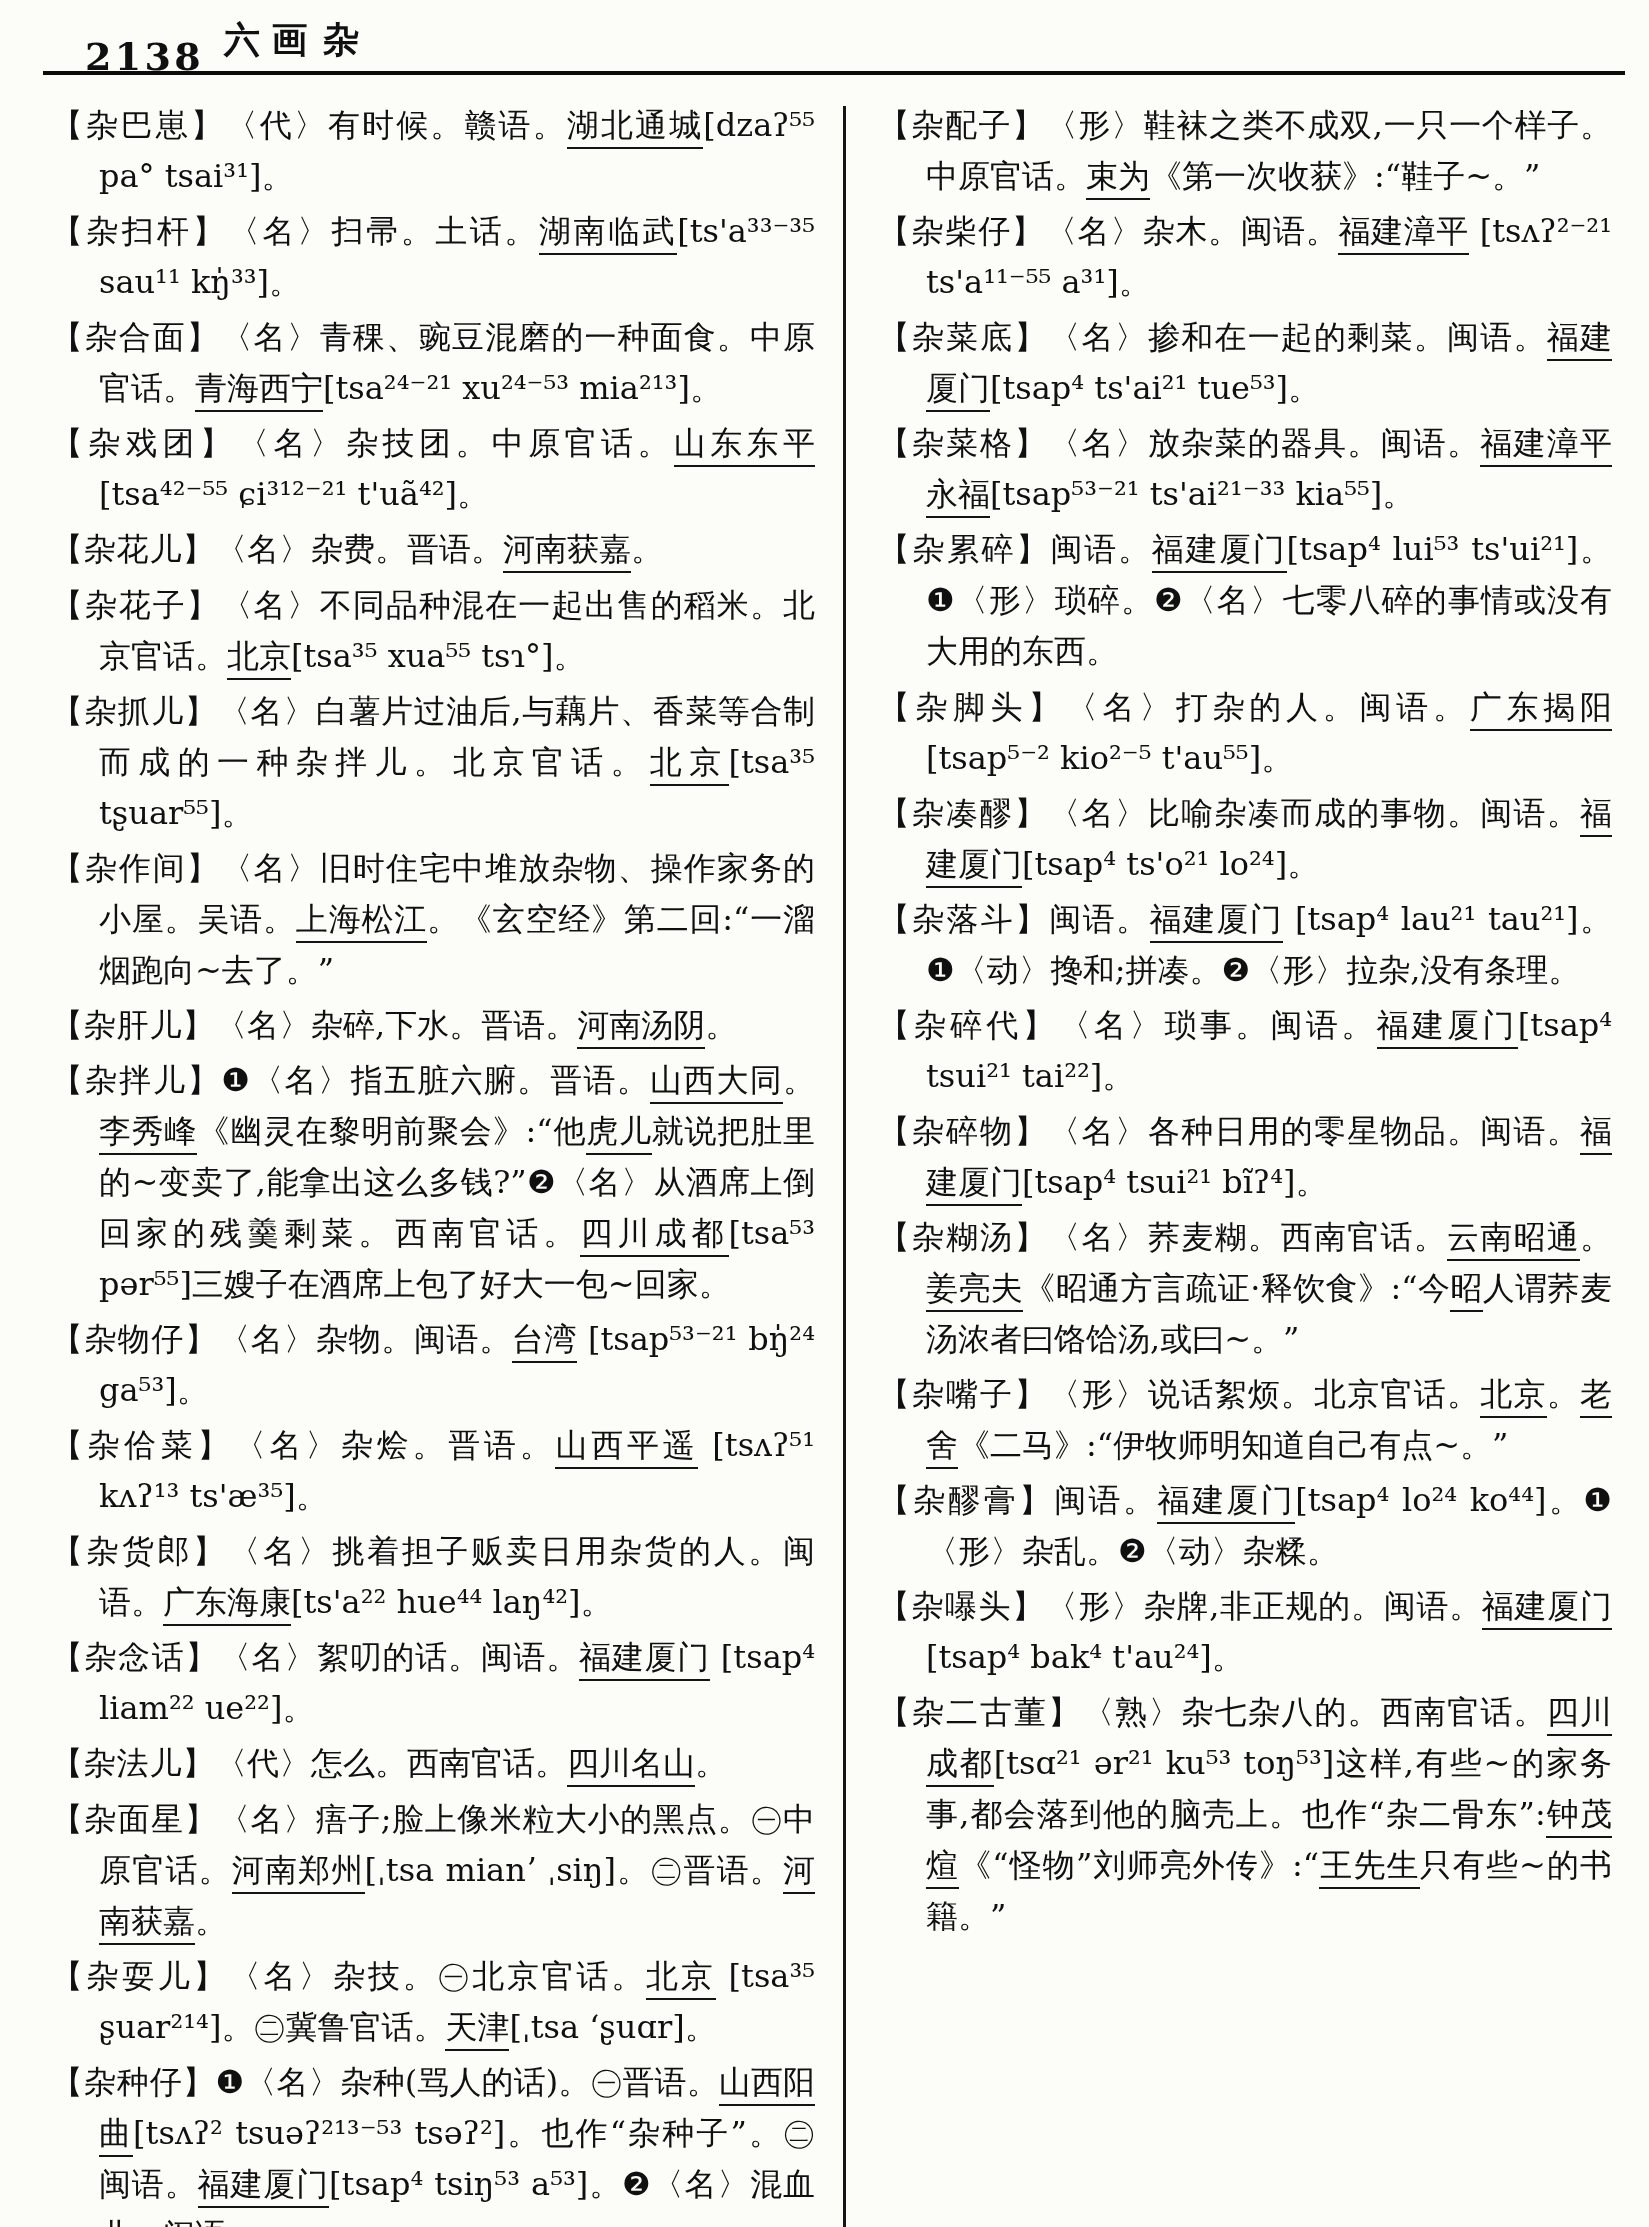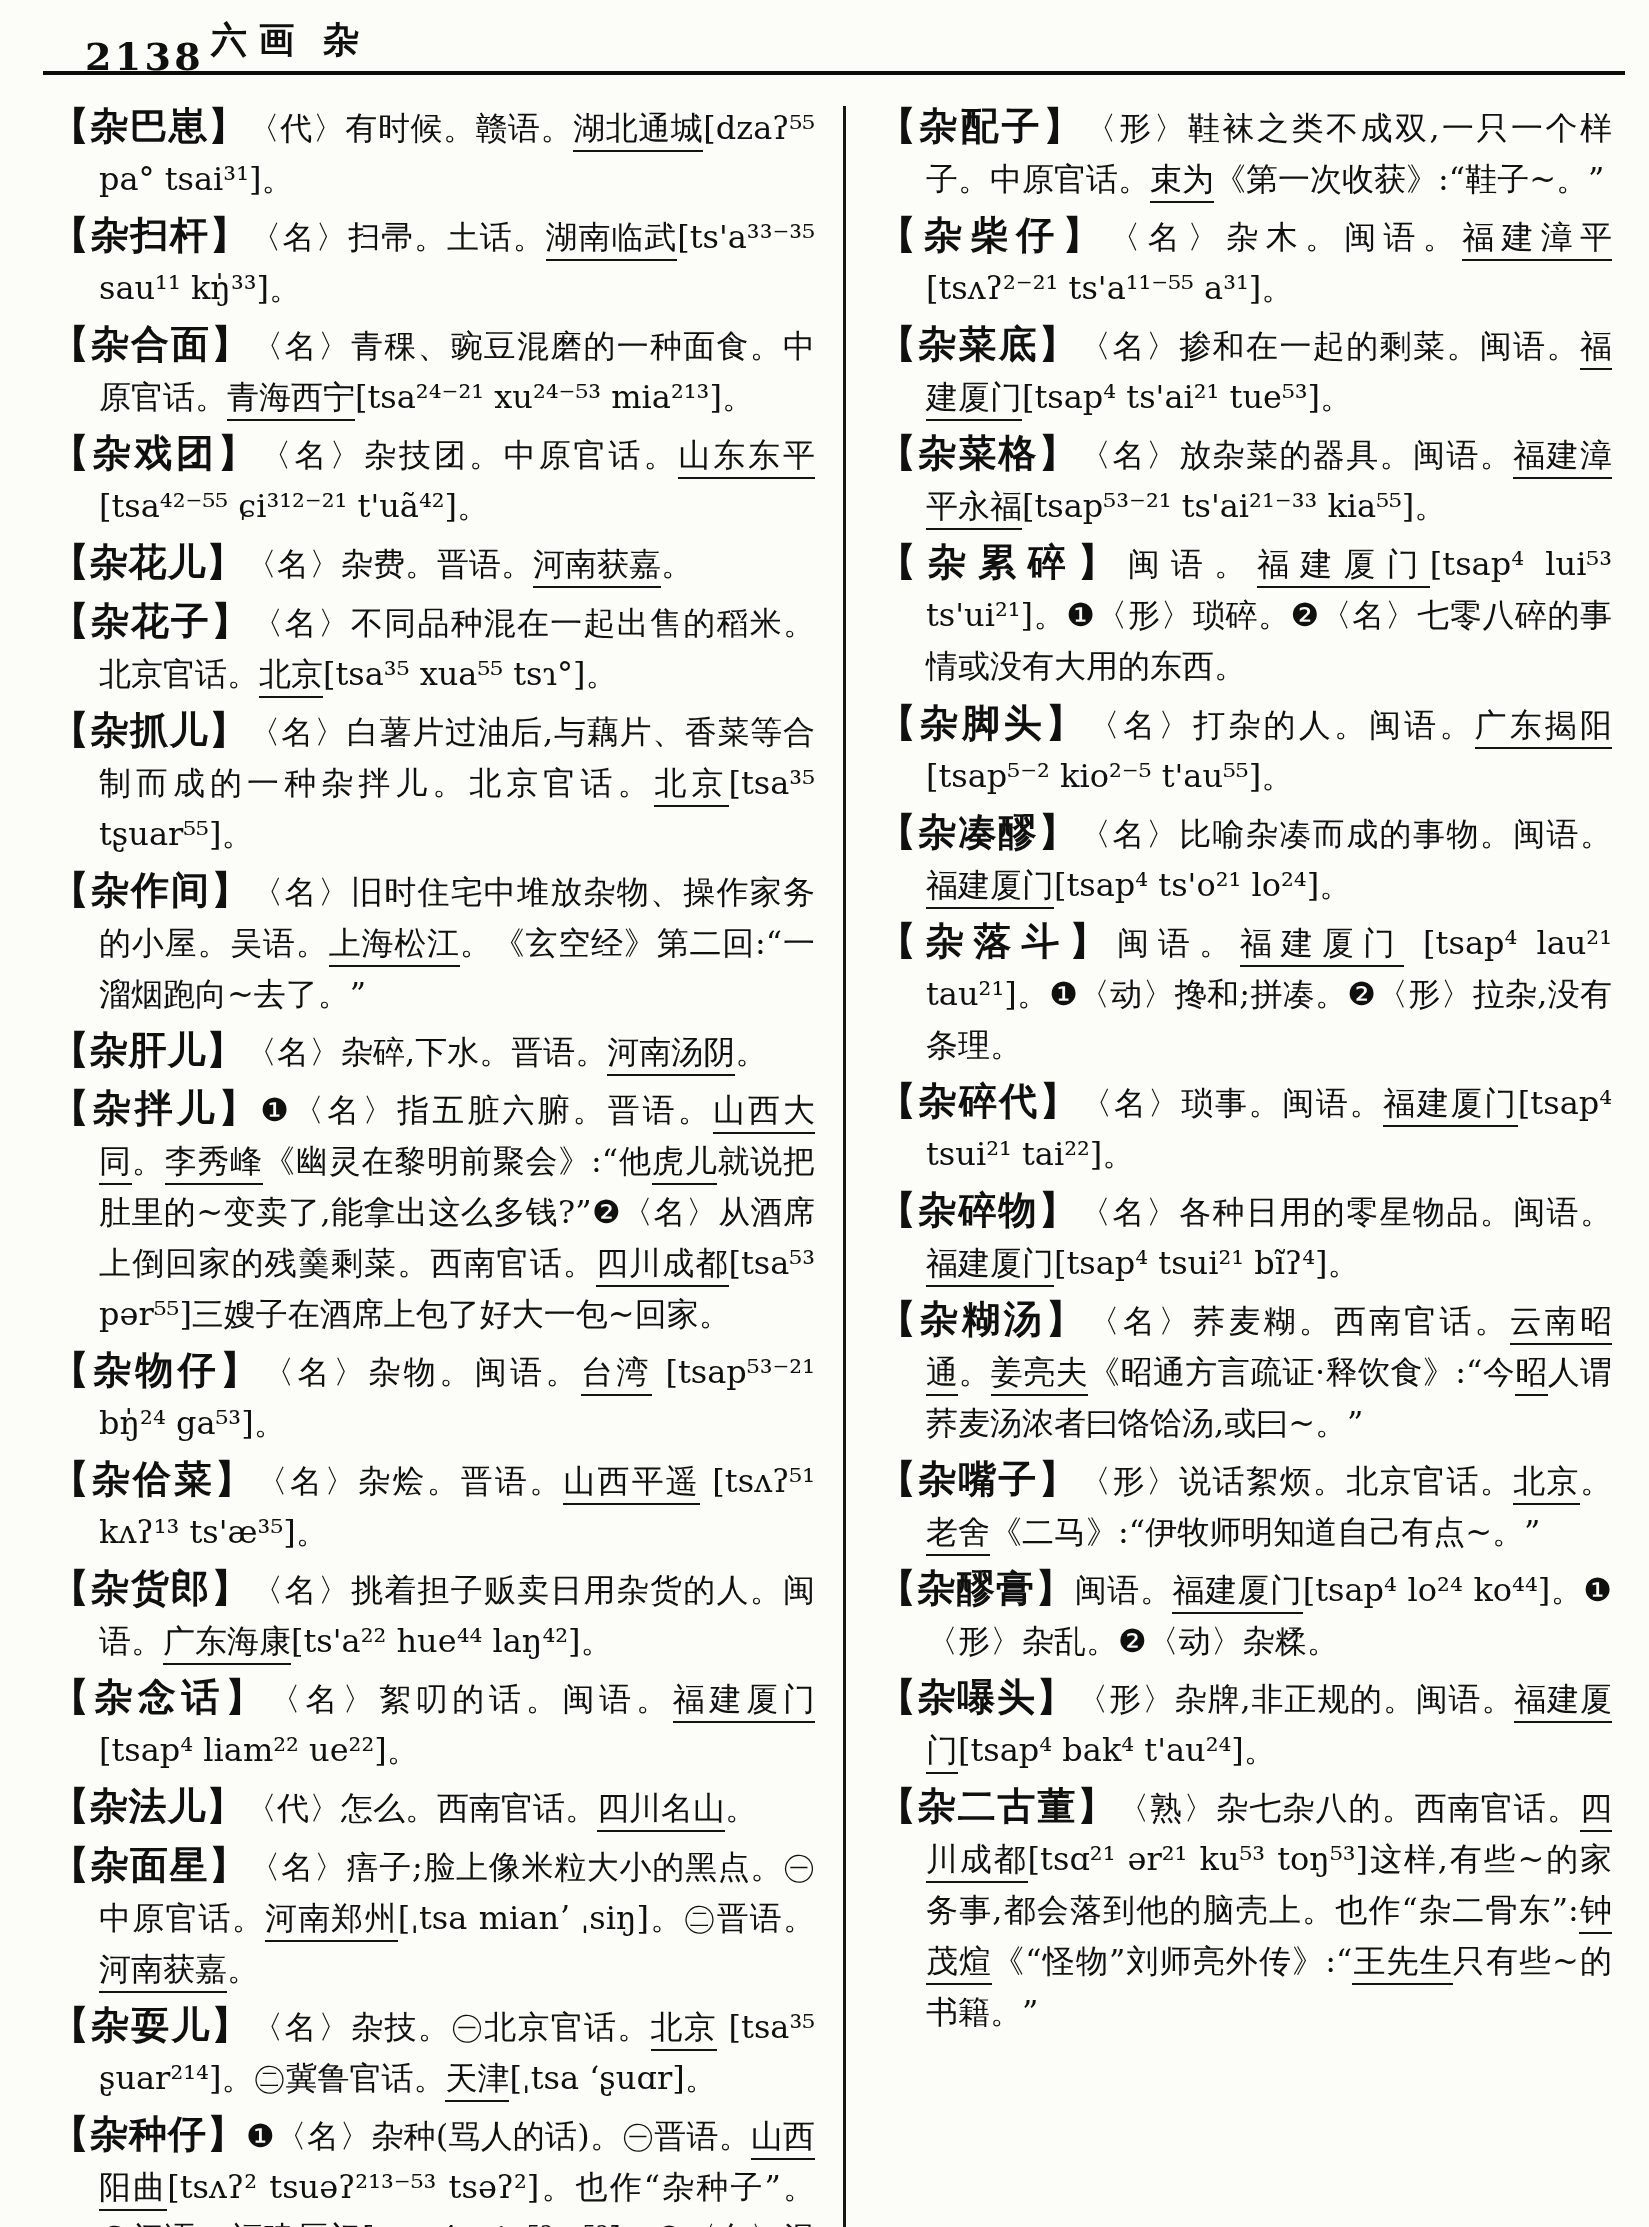--- a/index.html
+++ b/index.html
@@ -19,21 +19,21 @@
   .header {
     position: absolute; top: 13.2px; left: 0; right: 0;
     height: 53px;
     font-weight: bold;
   }
   .pagenum {
     position: absolute; left: 85px; top: 5px;
     font-size: 38px; letter-spacing: 3.3px; margin-top: 16px;
   }
   .section {
-    position: absolute; left: 211px; top: 3.3px;
+    position: absolute; left: 224px; top: 3.3px;
     font-size: 36px; letter-spacing: 11.5px;
   }
   .radical {
     position: absolute; left: 323px; top: 3.3px;
     font-size: 36px;
   }
   .hrule {
     position: absolute; left: 43px; right: 25px; top: 71px;
     height: 4.1px; background: #0c0c0c;
   }
@@ -52,22 +52,22 @@
 
   .entry {
     font-size: 32px;
     line-height: 51px;
     padding-left: 48px;
     text-indent: -48px;
     margin: 4.1px 0;
     word-break: break-word;
   }
   .hw {
-    font-weight: bold;
-    font-size: 38px;
+    font-weight: normal;
+    font-size: 32px;
     letter-spacing: 0.8px;
   }
   .seg { }
   .u {
     border-bottom: 2.5px solid #141414;
     padding-bottom: 3px;
   }
 </style>
 </head>
 <body>

